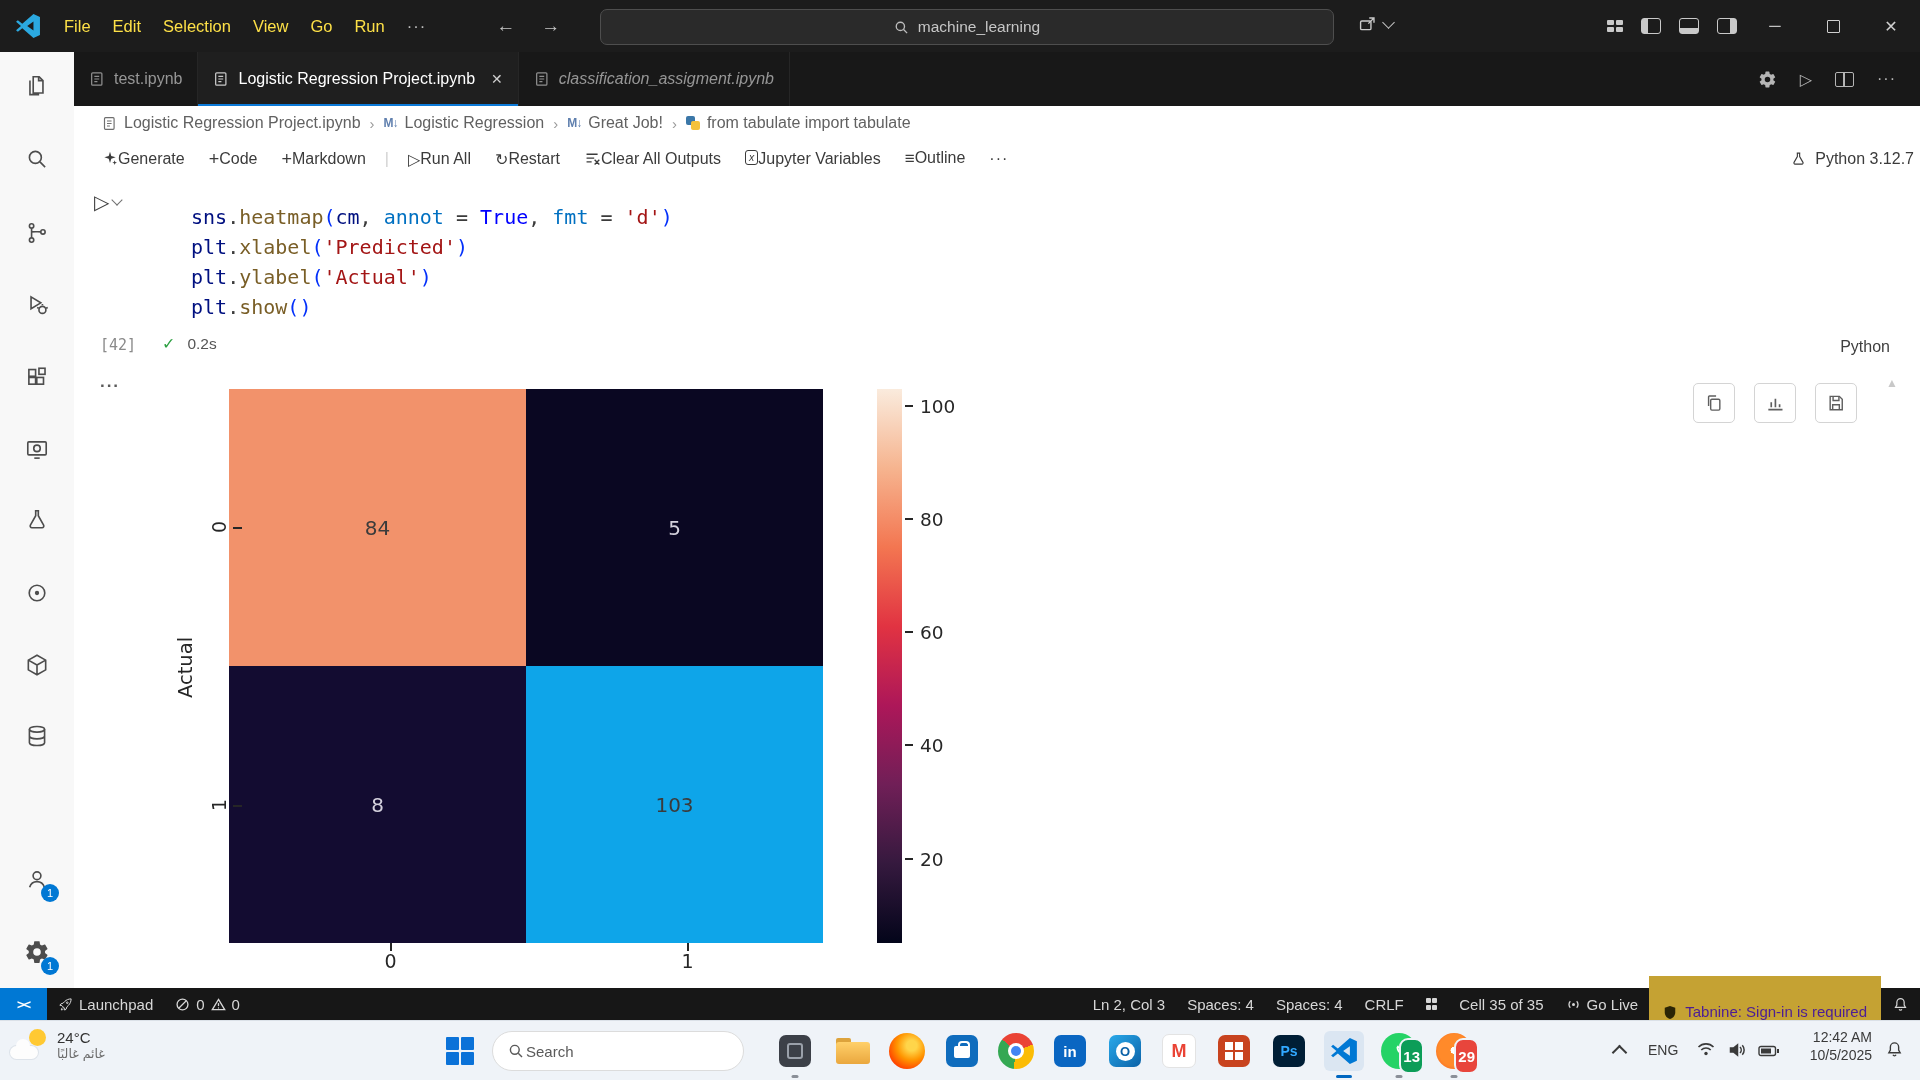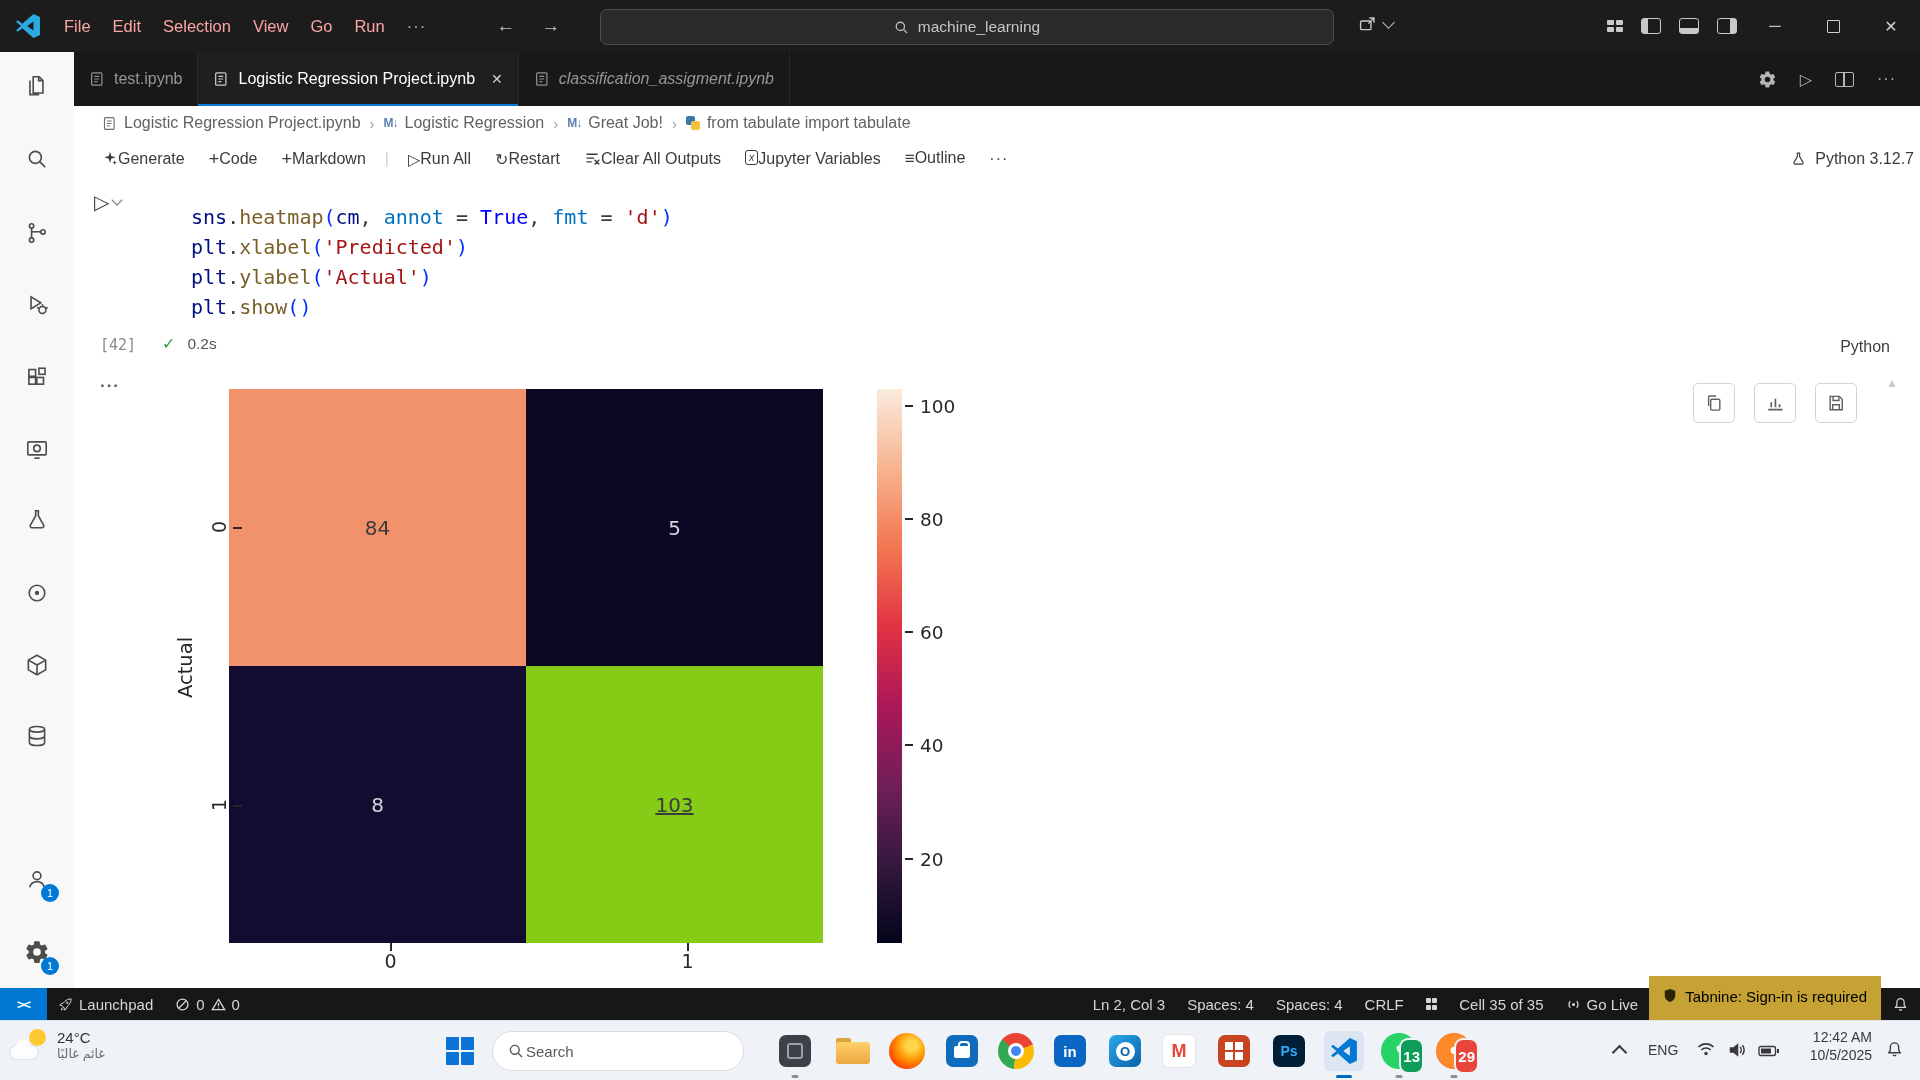--- a/index.html
+++ b/index.html
@@ -5,21 +5,21 @@
   html,body{margin:0;padding:0;background:#000}
   .root{position:relative;width:1920px;height:1080px;background:#fff;overflow:hidden;
         font-family:"Liberation Sans",sans-serif;-webkit-font-smoothing:antialiased}
   svg{display:block}
 
   
   .titlebar{position:absolute;left:0;top:0;width:1920px;height:52px;background:#1c1c1c;
             display:flex;align-items:center;color:#d2d2d2}
   .vscode-logo{width:26px;height:26px;margin:0 12px 0 15px}
   .menus{display:flex;align-items:center}
-  .menu{font-size:16.5px;padding:0 11px;color:#fca5a5;cursor:default}
+  .menu{font-size:16.5px;padding:0 11px;color:#fde047;cursor:default}
   .menu-ellipsis{letter-spacing:1px;color:#bdbdbd}
   .nav-arrow{font-size:19px;color:#c8c8c8;padding:0 13px}
   .nav-arrow.first{margin-left:46px}
   .search-box{position:absolute;left:600px;top:9px;width:732px;height:34px;background:#2a2a2a;
               border:1px solid #4e4e4e;border-radius:7px;display:flex;align-items:center;
               justify-content:center;gap:9px;color:#c6c6c6;font-size:15.5px}
   .cc-extra{position:absolute;left:1358px;top:15px;display:flex;align-items:center;gap:7px;color:#c9c9c9}
   .chev-down{width:8px;height:8px;border-right:1.8px solid #c9c9c9;border-bottom:1.8px solid #c9c9c9;
              transform:rotate(45deg);margin-top:-4px}
   .tb-right{position:absolute;right:0;top:0;height:52px;display:flex;align-items:center}
@@ -126,22 +126,22 @@
 
   
   .statusbar{position:absolute;left:0;top:988px;width:1920px;height:32px;background:#171717;
              color:#d7d7d7;display:flex;align-items:center;font-size:15px}
   .sb-remote{width:47px;height:32px;background:#0078d4;color:#fff;display:flex;align-items:center;
              justify-content:center;font-size:13px;letter-spacing:-1px;font-weight:bold}
   .sb-item{display:flex;align-items:center;gap:6px;padding:8px 11px;white-space:nowrap;height:32px}
   .sb-right{margin-left:auto;display:flex;align-items:center}
   .sb-grid{display:grid;grid-template-columns:5px 5px;grid-template-rows:5px 5px;gap:1.5px}
   .sb-grid span{background:#d7d7d7;border-radius:1px}
-  .sb-tabnine{height:32px;display:flex;align-items:flex-start;gap:8px;padding:12px 14px;background:#c5a233;
-              color:#000000;font-size:15px;white-space:nowrap}
+  .sb-tabnine{height:32px;display:flex;align-items:flex-end;gap:8px;padding:12px 14px;background:#c5a233;
+              color:#4c1d95;font-size:15px;white-space:nowrap}
   .sb-bell{padding:0 12px}
 
   
   .taskbar{position:absolute;left:0;top:1020px;width:1920px;height:60px;background:#eff3f8;
            border-top:1px solid #dbe1e8}
   .weather{position:absolute;left:10px;top:7px;display:flex;align-items:center;gap:9px}
   .wicon{position:relative;width:38px;height:34px}
   .sun{position:absolute;right:2px;top:1px;width:17px;height:17px;border-radius:50%;background:#ffc933}
   .cloud{position:absolute;left:0;bottom:3px;width:28px;height:13px;background:#fdfdfd;border-radius:8px;
          box-shadow:0 0 0 1px #dde3ea}
@@ -462,21 +462,21 @@
       <span>0.2s</span>
     </div>
     <div class="exec-lang">Python</div>
 
     <div class="output-menu">···</div>
 
     <div class="hm-grid">
       <div class="hm-cell txt-dark" style="background: rgb(242, 146, 107);">84</div>
       <div class="hm-cell txt-light" style="background: rgb(10, 7, 34);">5</div>
       <div class="hm-cell txt-light" style="background: rgb(19, 12, 49);">8</div>
-      <div class="hm-cell txt-dark" style="background: #84cc16; text-decoration: underline;">103</div>
+      <div class="hm-cell txt-dark" style="background: #0ea5e9;">103</div>
     </div>
     <span class="ytickmark ytm0"></span>
     <span class="ytickmark ytm1"></span>
     <div class="hm-ytick hm-yt0">0</div>
     <div class="hm-ytick hm-yt1">1</div>
     <div class="hm-ylabel">Actual</div>
     <span class="xtickmark xtm0"></span>
     <span class="xtickmark xtm1"></span>
     <div class="hm-xtick hm-xt0">0</div>
     <div class="hm-xtick hm-xt1">1</div>

